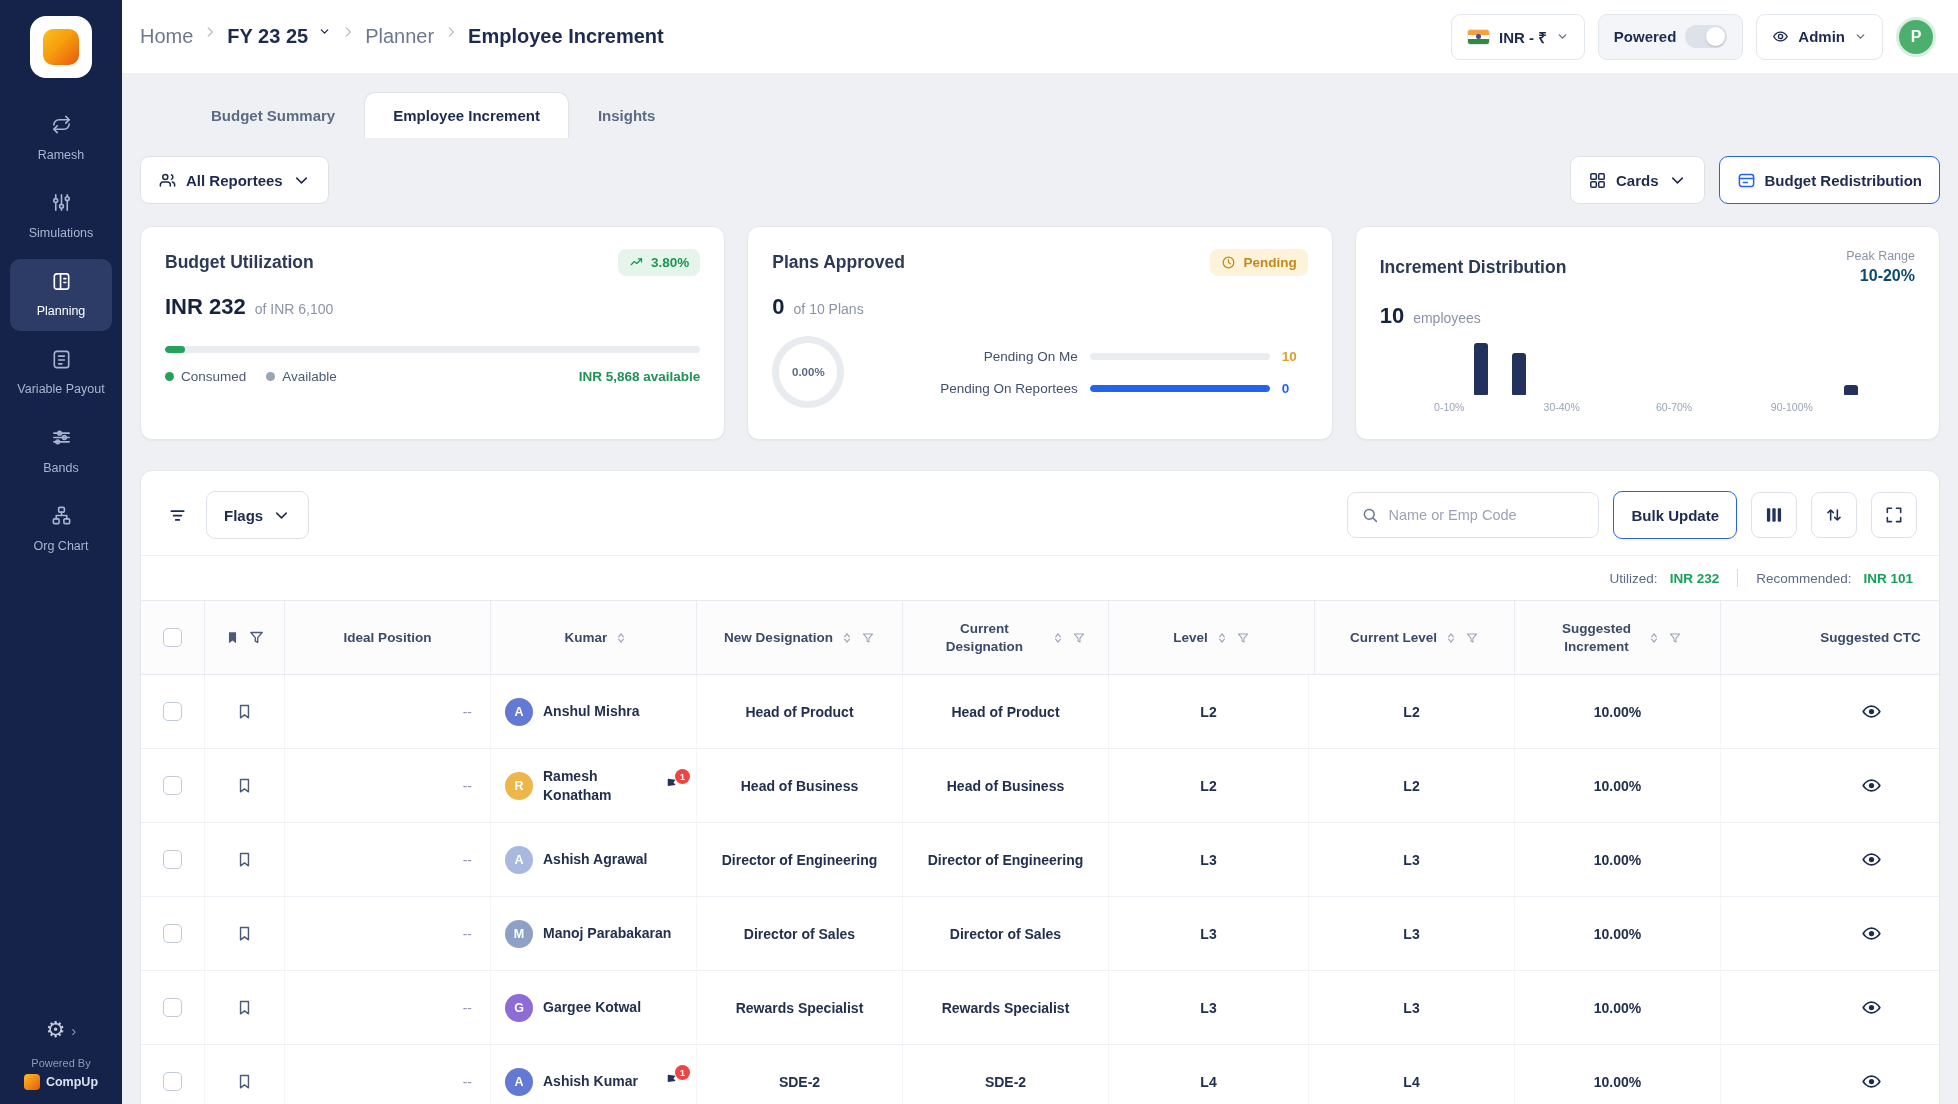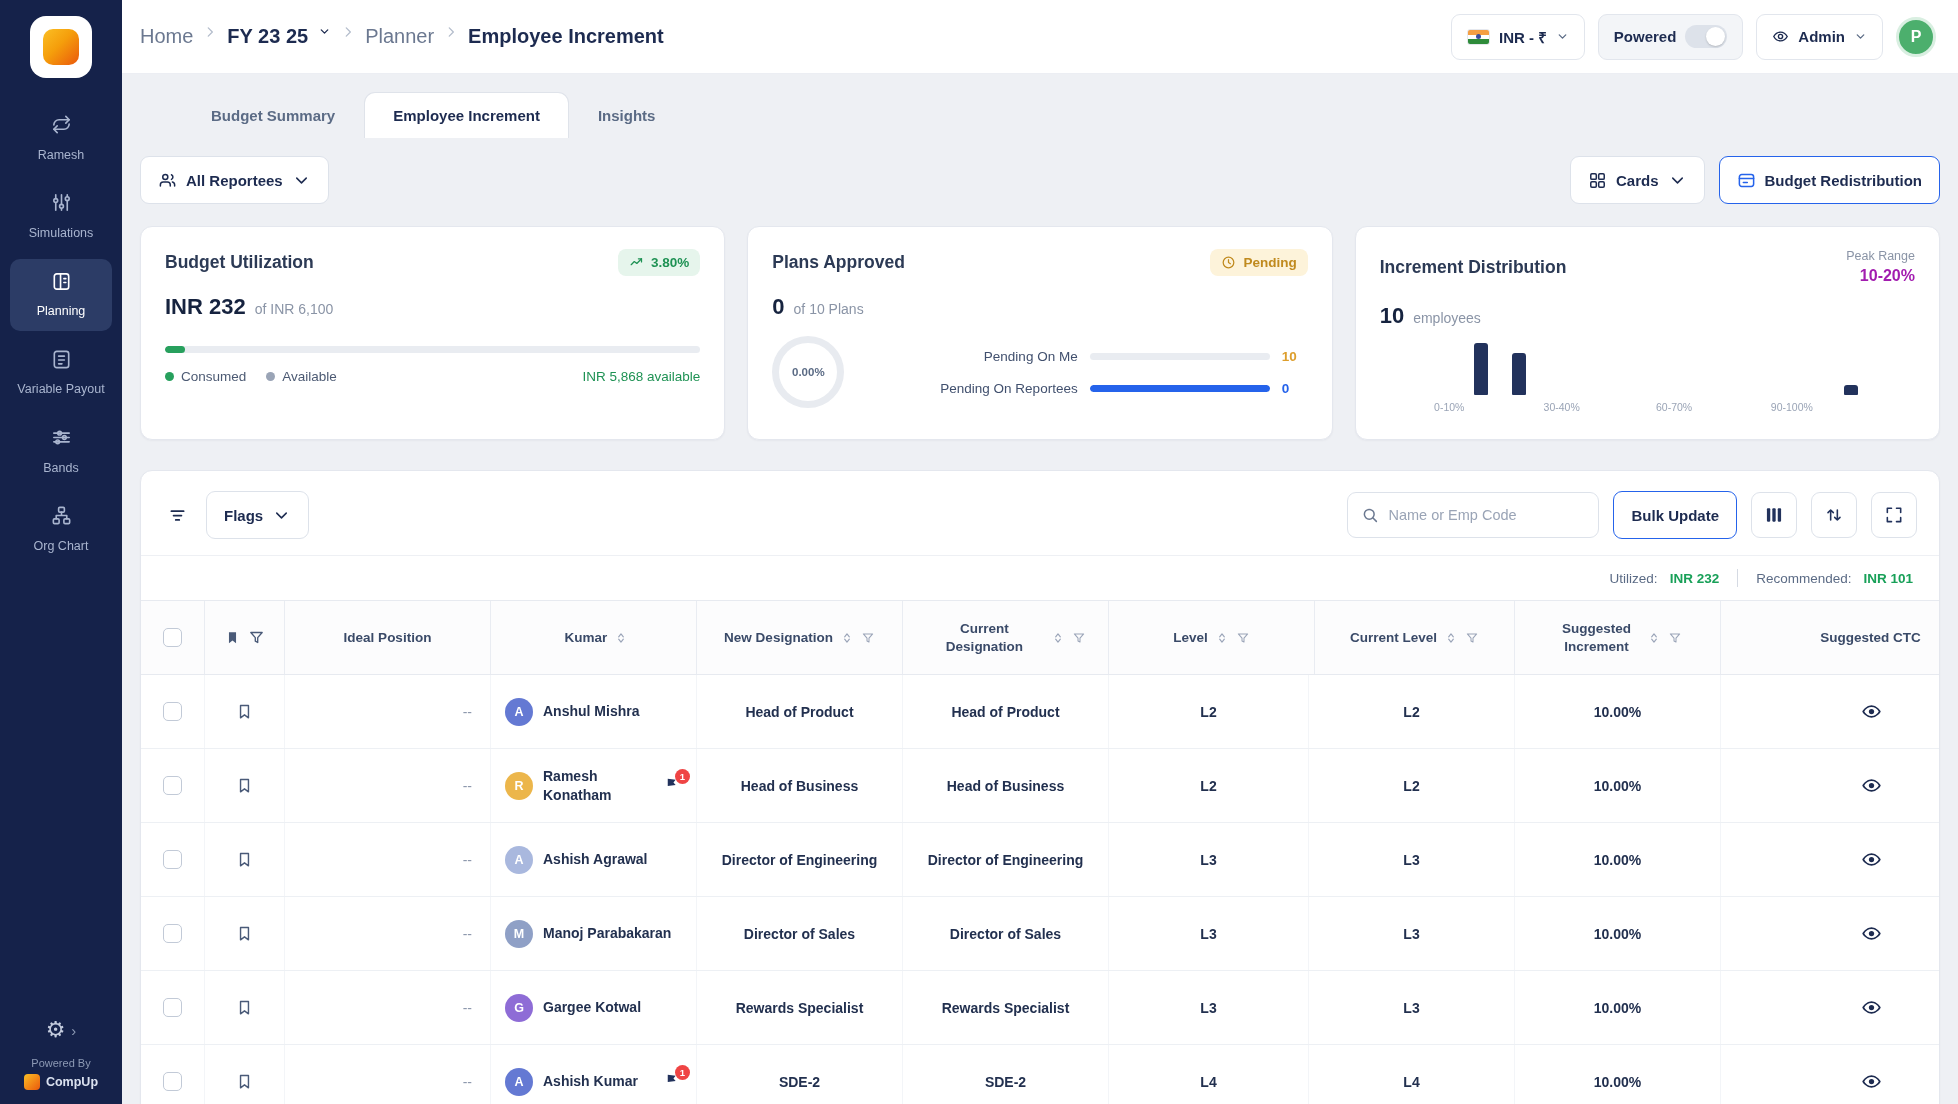--- a/index.html
+++ b/index.html
@@ -74,36 +74,36 @@
   .big{font-size:22px;font-weight:800;color:#16233f}
   .sub{font-size:14px;color:#8a94a6}
   .progress{height:7px;border-radius:4px;background:#e9ecf1;margin-top:26px;overflow:hidden}
   .progress .fill{display:block;height:100%;border-radius:4px;background:#27a05d;width:0}
   .legend-row{display:flex;justify-content:space-between;align-items:center;margin-top:16px}
   .legends{display:flex;gap:20px}
   .lg{display:flex;align-items:center;gap:7px;font-size:13.5px;color:#4c5a73}
   .dot{width:9px;height:9px;border-radius:50%;display:inline-block}
   .dot.green{background:#27a05d}
   .dot.gray{background:#9aa4b6}
-  .avail{font-size:13.5px;font-weight:400;color:#1f9254}
+  .avail{font-size:13.5px;font-weight:700;color:#1f9254}
   .plans-body{display:flex;align-items:center;gap:26px;margin-top:16px}
   .ring{width:72px;height:72px;border-radius:50%;border:7px solid #e8ebf0;display:flex;align-items:center;justify-content:center;font-size:11.5px;color:#5b6b85;font-weight:600;flex-shrink:0}
   .pending-rows{flex:1;display:flex;flex-direction:column;gap:17px}
   .prow{display:grid;grid-template-columns:1fr 180px 26px;align-items:center;gap:12px}
   .plabel{font-size:13.5px;color:#41506e;text-align:right}
   .pbar{height:7px;border-radius:4px;background:#e9ecf1;overflow:hidden}
   .pfill{display:block;height:100%;border-radius:4px;width:0}
   .pfill.me{background:#c7cfdb}
   .pfill.rep{background:#2563eb}
   .pval{font-size:13.5px;font-weight:800}
   .pval.amber-t{color:#dd9e2c}
   .pval.blue-t{color:#2563eb}
   .peak{text-align:right;display:flex;flex-direction:column;gap:4px}
   .peak-l{font-size:12.5px;color:#8a94a6}
-  .peak-v{font-size:16px;font-weight:800;color:#a21caf}
+  .peak-v{font-size:16px;font-weight:800;color:#0c4a6e}
   .dist-chart{position:relative;height:86px;margin-top:2px}
   .dist-bar{position:absolute;bottom:22px;width:14px;border-radius:3px 3px 1px 1px;background:#22325c;transform:translateX(-50%)}
   .dist-axis{position:absolute;left:0;right:0;bottom:2px;height:14px}
   .dist-axis span{position:absolute;transform:translateX(-50%);font-size:10.5px;color:#9aa4b6;white-space:nowrap}
 
   
   .table-card{background:#fff;border:1px solid #e4e7ee;border-radius:12px;margin-top:30px;padding-top:20px;height:720px;overflow:hidden;box-shadow:0 1px 2px rgba(16,24,40,.04)}
   .tt-row{display:flex;justify-content:space-between;align-items:center;padding:0 22px;margin-bottom:16px}
   .tt-left,.tt-right{display:flex;align-items:center;gap:14px}
   .icon-only{border:none;background:transparent;color:#1d2b50;display:flex;align-items:center;padding:4px}

